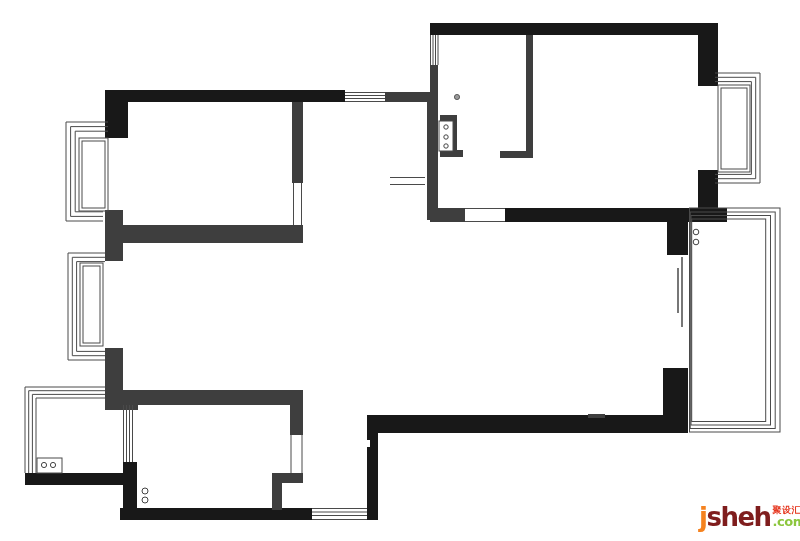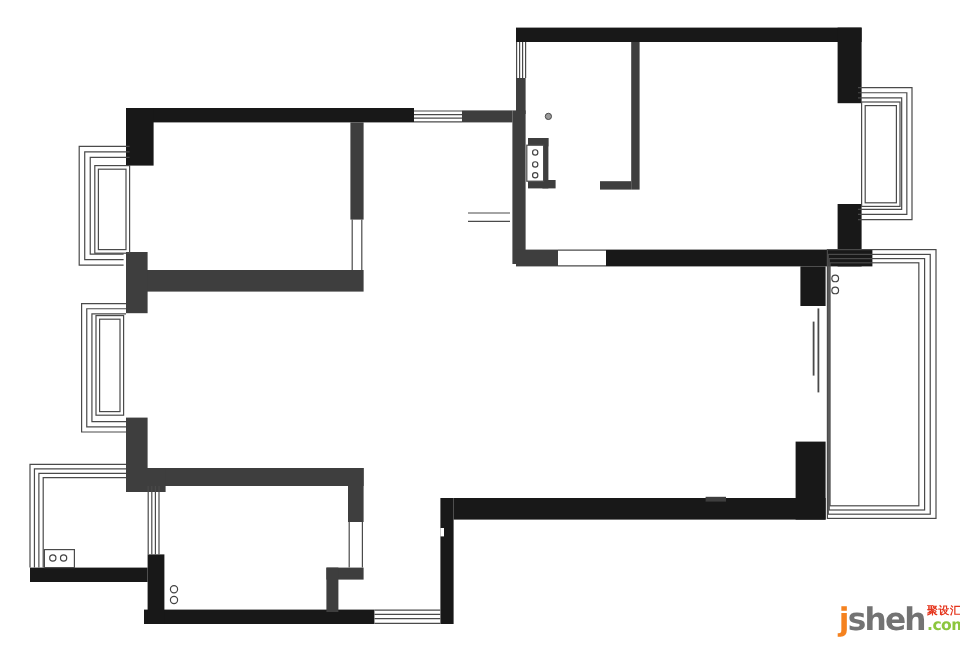--- a/index.html
+++ b/index.html
@@ -3,21 +3,21 @@
 <meta charset="utf-8">
 <style>
   html,body{margin:0;padding:0;background:#fff;}
   .stage{position:relative;width:800px;height:541px;background:#fff;overflow:hidden;
          font-family:"DejaVu Sans","Liberation Sans",sans-serif;}
   svg{position:absolute;left:0;top:0;}
   .logo{position:absolute;left:699px;top:504px;display:flex;align-items:flex-start;
         line-height:1;user-select:none;}
   .logo .big{font-weight:bold;font-size:26px;letter-spacing:-1.5px;}
   .logo .j{color:#f5821f;}
-  .logo .sheh{color:#737373;}
+  .logo .sheh{color:#7f1d1d;}
   .logo .stack{display:flex;flex-direction:column;margin-left:2px;margin-top:2px;}
   .logo .cn{color:#e5351d;font-size:9px;font-weight:bold;letter-spacing:0.5px;}
   .logo .com{color:#8cc63e;font-size:13px;font-weight:bold;margin-top:0px;letter-spacing:-0.5px;}
 </style>
 </head>
 <body>
 
 <div class="stage">
   <svg id="plan" width="800" height="541" viewBox="0 0 800 541">
       <g>

